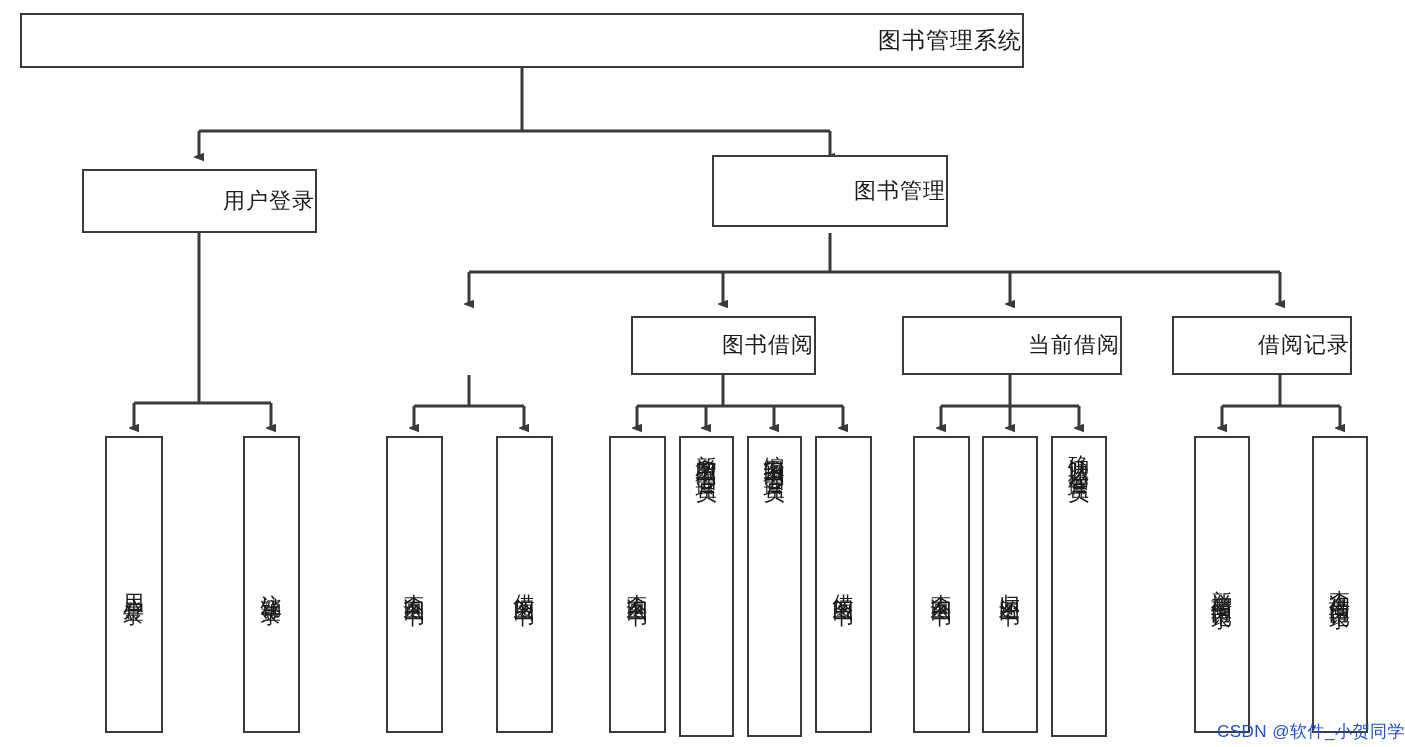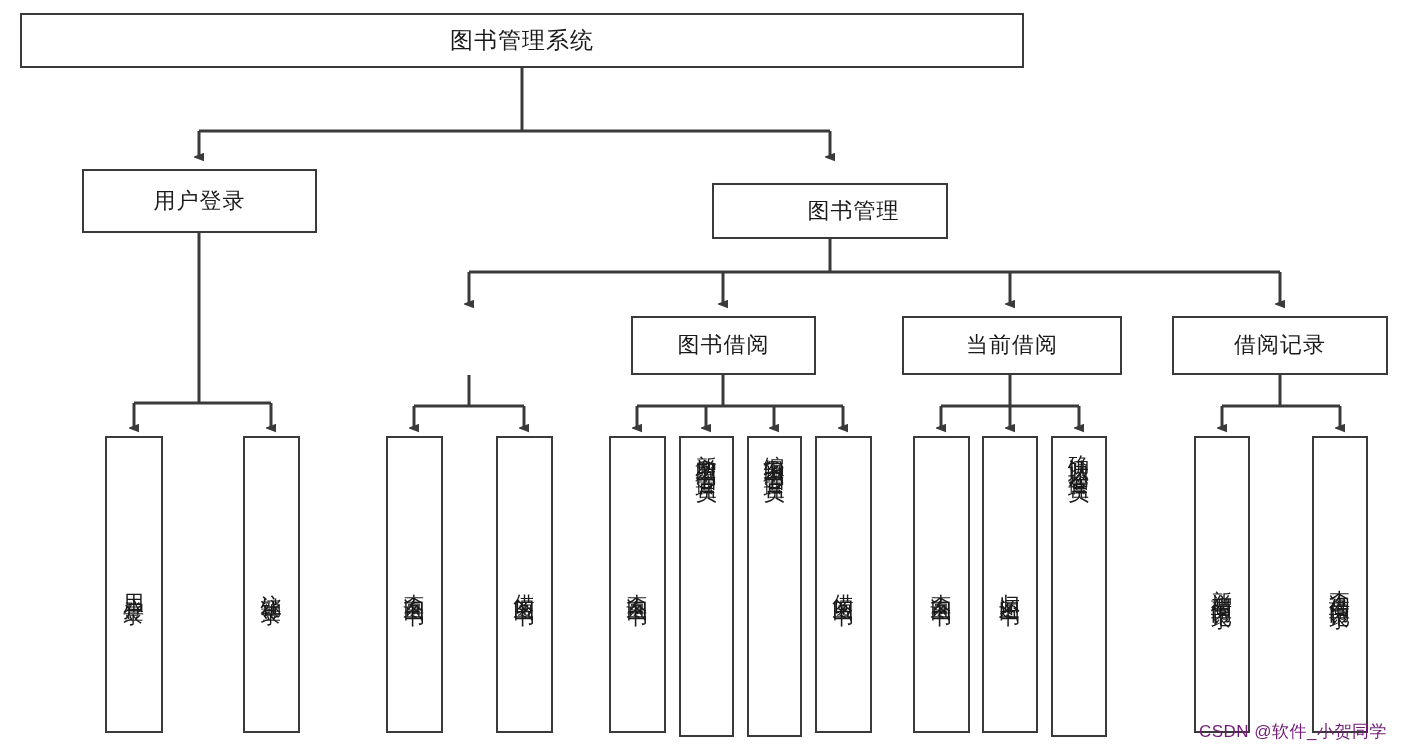--- a/index.html
+++ b/index.html
@@ -26,21 +26,21 @@
     width: 1405px;
     height: 747px;
   }
   .node {
     position: absolute;
     box-sizing: border-box;
     background: #ffffff;
     border: 2.5px solid #3a3a3a;
     display: flex;
     align-items: center;
-    justify-content: center;
+    justify-content: flex-end;
     z-index: 2;
   }
   .node.horizontal .node-label {
     font-size: 22px;
     color: #1a1a1a;
     letter-spacing: 1px;
     white-space: nowrap;
     line-height: 1.1;
   }
   .node.root .node-label {
@@ -58,24 +58,24 @@
     color: #1a1a1a;
     letter-spacing: 4px;
     line-height: 1;
     white-space: nowrap;
   }
   .node.vertical.centered {
     align-items: center;
   }
   .watermark {
     position: absolute;
-    right: 18px;
+    right: 0;
     bottom: 4px;
     font-size: 17px;
-    color: #701a75;
+    color: #1d4ed8;
     white-space: nowrap;
     z-index: 3;
     letter-spacing: 0.5px;
   }
 </style>
 </head>
 <body>
 
 <div id="diagram-root">
 
@@ -129,31 +129,31 @@
     </g>
   </svg>
 
   <div class="node root horizontal" style="left:20px; top:13px; width:1004px; height:55px;">
     <span class="node-label">图书管理系统</span>
   </div>
 
   <div class="node horizontal" style="left:82px; top:169px; width:235px; height:64px;">
     <span class="node-label">用户登录</span>
   </div>
-  <div class="node horizontal" style="left:712px; top:183px; width:236px; height:56px;padding-left:47px;">
+  <div class="node horizontal" style="left:712px; top:155px; width:236px; height:72px;padding-left:47px;">
     <span class="node-label">图书管理</span>
   </div>
 
   <div class="node horizontal" style="left:631px; top:316px; width:185px; height:59px;">
     <span class="node-label">图书借阅</span>
   </div>
   <div class="node horizontal" style="left:902px; top:316px; width:220px; height:59px;">
     <span class="node-label">当前借阅</span>
   </div>
-  <div class="node horizontal" style="left:1172px; top:316px; width:216px; height:59px;">
+  <div class="node horizontal" style="left:1172px; top:316px; width:180px; height:59px;">
     <span class="node-label">借阅记录</span>
   </div>
 
   <div class="node vertical centered" style="left:105px; top:436px; width:58px; height:297px;">
     <span class="node-label">用户登录</span>
   </div>
   <div class="node vertical centered" style="left:243px; top:436px; width:57px; height:297px;">
     <span class="node-label">注销登录</span>
   </div>
 

